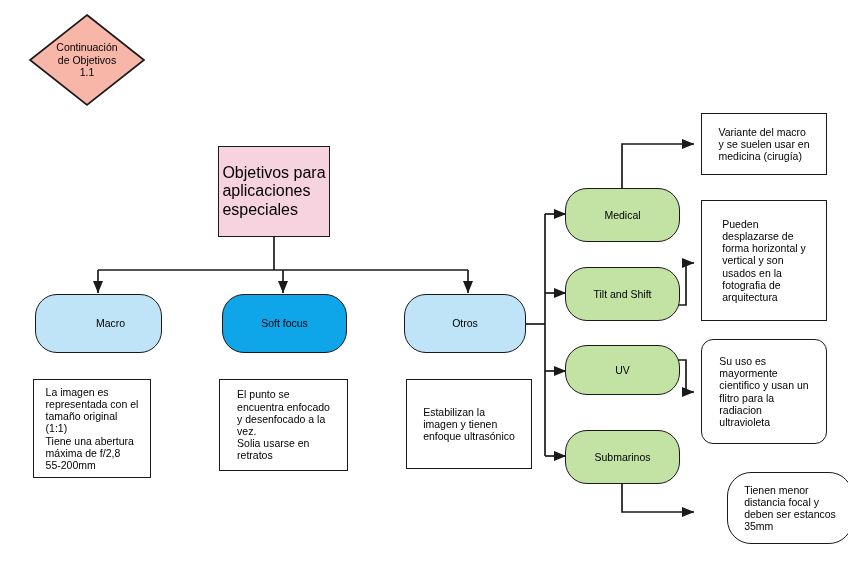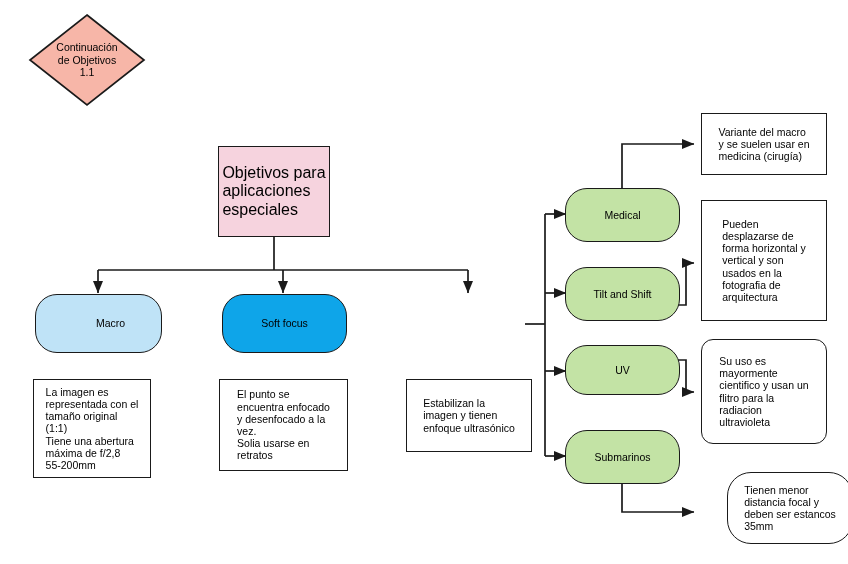--- a/index.html
+++ b/index.html
@@ -118,37 +118,38 @@
   </div>
 
   <div class="node rect" style="left:218px; top:146px; width:112px; height:91px; background:#f6d3de; font-size:16px;">Objetivos para
 aplicaciones
 especiales</div>
 
   <div class="node rounded" style="left:35px; top:294px; width:127px; height:59px; background:#bfe3f7; font-size:10.5px;padding-left:24px;">Macro</div>
 
   <div class="node rounded" style="left:222px; top:294px; width:125px; height:59px; background:#0ea5e9; font-size:10.5px;">Soft focus</div>
 
+  <div class="node rounded" style="left:404px; top:294px; width:122px; height:59px; background:#bfe3f7; font-size:10.5px;">Otros</div>
 
   <div class="node white-note" style="left:33px; top:379px; width:118px; height:99px; font-size:10.5px;">La imagen es
 representada con el
 tamaño original
 (1:1)
 Tiene una abertura
 máxima de f/2,8
 55-200mm</div>
 
   <div class="node white-note" style="left:219px; top:379px; width:129px; height:92px; font-size:10.5px;">El  punto se
 encuentra enfocado
 y desenfocado a la
 vez.
 Solia usarse en
 retratos</div>
 
-  <div class="node white-note" style="left:406px; top:379px; width:126px; height:73px; font-size:10.5px;">Estabilizan la
+  <div class="node white-note" style="left:406px; top:379px; width:126px; height:90px; font-size:10.5px;">Estabilizan la
 imagen y tienen
 enfoque ultrasónico</div>
 
   <div class="node rounded" style="left:565px; top:188px; width:115px; height:54px; background:#c3e3a5; font-size:10.5px;">Medical</div>
 
   <div class="node rounded" style="left:565px; top:267px; width:115px; height:54px; background:#c3e3a5; font-size:10.5px;">Tilt and Shift</div>
 
   <div class="node rounded" style="left:565px; top:345px; width:115px; height:50px; background:#c3e3a5; font-size:10.5px;">UV</div>
 
   <div class="node rounded" style="left:565px; top:430px; width:115px; height:54px; background:#c3e3a5; font-size:10.5px;">Submarinos</div>

